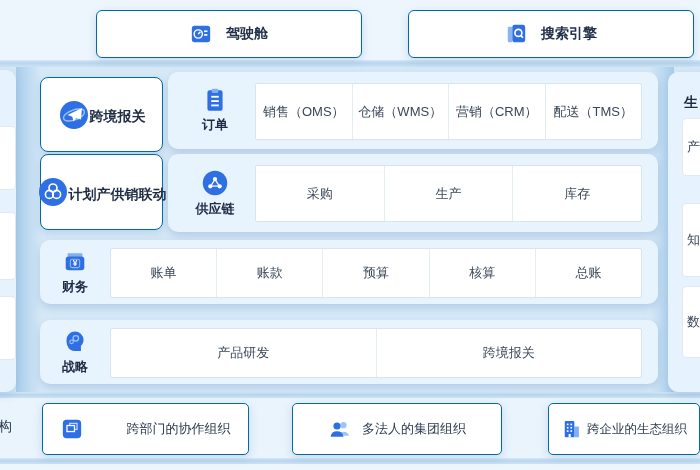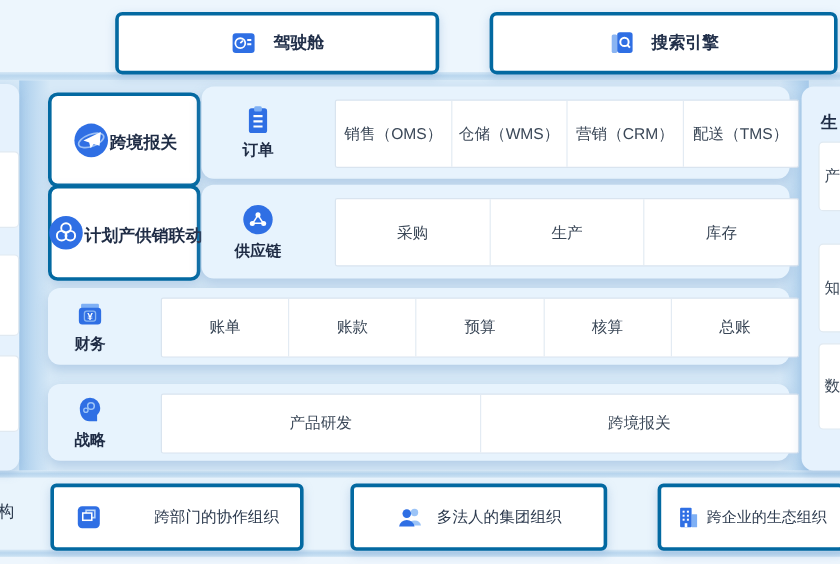--- a/index.html
+++ b/index.html
@@ -17,21 +17,21 @@
   .bg-main  {position:absolute; left:0; top:67px; width:700px; height:325px; background:#d7e9f7;}
   .bg-bottom{position:absolute; left:0; top:398px; width:700px; height:60px; background:#e9f4fc;}
   .bg-footer{position:absolute; left:0; top:464px; width:700px; height:6px; background:#eef6fd;}
   .vband-left {position:absolute; left:16px; top:67px; width:26px; height:325px;
     background:linear-gradient(90deg,#a9cdec 0%, rgba(215,233,247,0) 100%);}
   .vband-right{position:absolute; left:650px; top:67px; width:24px; height:325px;
     background:linear-gradient(270deg,#a9cdec 0%, rgba(215,233,247,0) 100%);}
 
   
   .card{
-    position:absolute; background:#ffffff; border:3px solid #0369a1; border-radius:6px;
+    position:absolute; background:#ffffff; border:1px solid #0369a1; border-radius:6px;
     box-shadow:0 3px 8px rgba(125,165,210,.35);
     display:flex; align-items:center; justify-content:center;
     color:#22304a;
   }
   .card-dashboard{left:96px; top:10px; width:264px; height:46px; gap:14px; font-size:14px; font-weight:600;}
   .card-search  {left:408px; top:10px; width:284px; height:46px; gap:14px; font-size:14px; font-weight:600;font-family:Liberation Serif, serif;}
 
   .card-side{border-radius:8px;}
   .card-customs{left:40px; top:77px;  width:121px; height:73px;}
   .card-plan   {left:40px; top:154px; width:121px; height:74px;}
@@ -45,21 +45,21 @@
   .panel-order   {left:168px; top:72px;  width:490px; height:77px;}
   .panel-supply  {left:168px; top:154px; width:490px; height:78px;}
   .panel-finance {left:40px;  top:240px; width:618px; height:64px;}
   .panel-strategy{left:40px;  top:320px; width:618px; height:64px;}
 
   .group{position:absolute; top:0; height:100%; width:62px;
     display:flex; flex-direction:column; align-items:center; justify-content:center;}
   .g-a{left:16px;text-align:center;} .g-b{left:4px;}
   .group-label{font-size:13px; font-weight:700; color:#1f2c45; margin-top:3px; white-space:nowrap;}
 
-  .cells{position:absolute; display:flex; background:#ffffff; border:1px solid #d9e4ef; border-radius:2px;margin-left:24px;}
+  .cells{position:absolute; display:flex; background:#ffffff; border:1px solid #d9e4ef; border-radius:2px;}
   .cells-a{left:87px; top:11px; width:385px; height:55px;}
   .cells-b{left:70px; top:8px;  width:530px; height:48px;}
   .cell{flex:1; display:flex; align-items:center; justify-content:center;
     font-size:13px; color:#3a4757; border-right:1px solid #e3ebf3; white-space:nowrap;}
   .cell:last-child{border-right:none;}
 
   
   .left-partial{position:absolute; left:-24px; top:70px; width:40px; height:322px;
     background:#e6f2fd; border-radius:10px; box-shadow:0 3px 8px rgba(120,160,205,.35);}
   .edge-box{position:absolute; left:-30px; width:44px; background:#fff; border:1px solid #e0e9f1; border-radius:4px;}

